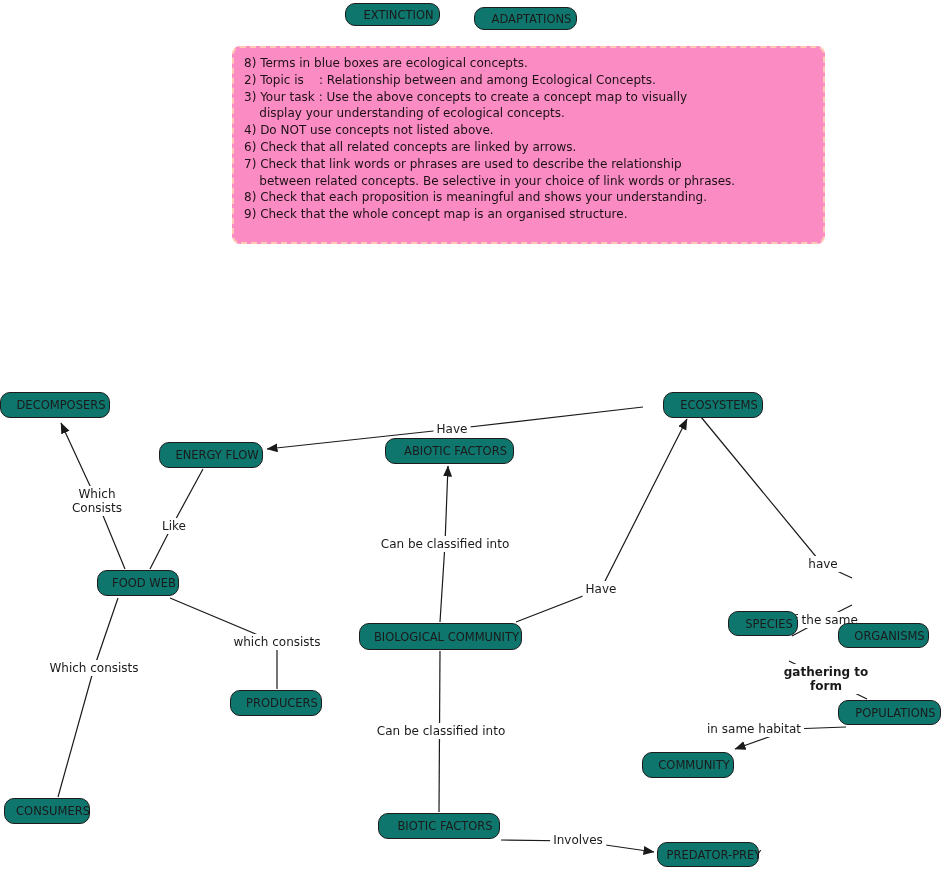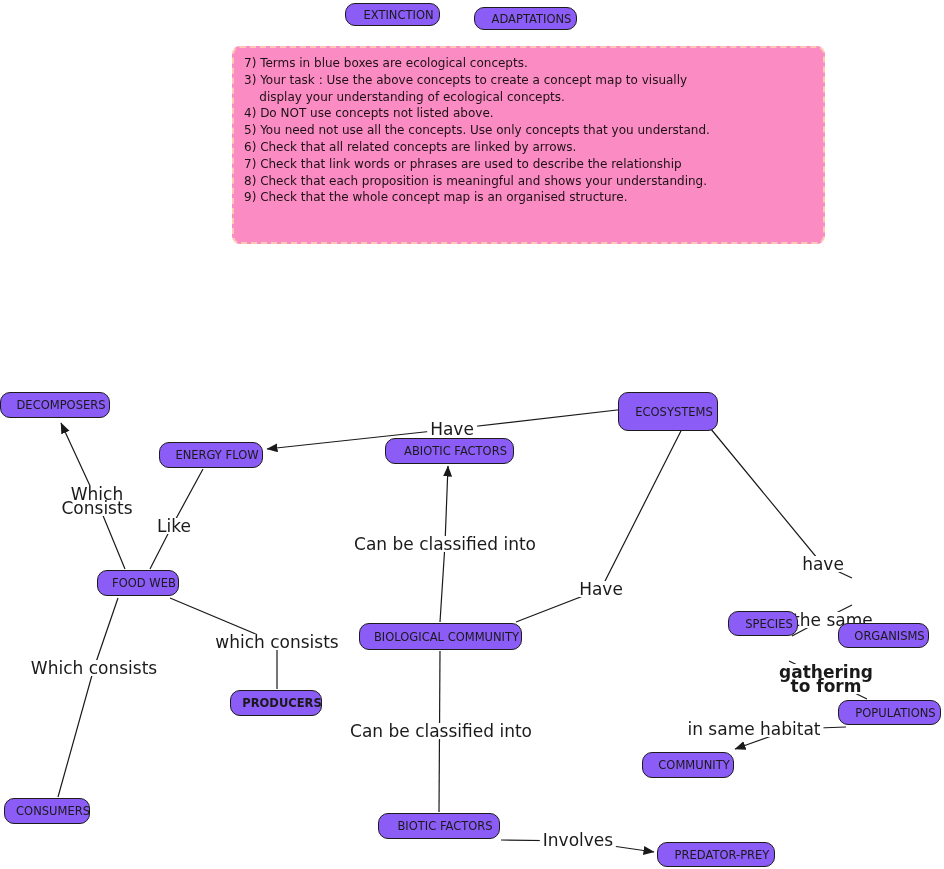--- a/index.html
+++ b/index.html
@@ -4,35 +4,35 @@
 <style>
   html,body{margin:0;padding:0;background:#ffffff;}
   body{font-family:"DejaVu Sans","Liberation Sans",sans-serif;}
   .canvas{position:relative;width:944px;height:869px;background:#ffffff;overflow:hidden;}
   .wires{position:absolute;left:0;top:0;width:944px;height:869px;}
 
   .node{
     position:absolute;
     box-sizing:border-box;
     display:flex;align-items:center;justify-content:center;
-    background:#8b5cf6;
+    background:#0f766e;
     border:1.4px solid #1c1c1c;
     border-radius:10px;
     font-size:11.5px;
     color:#1a1a1a;
     white-space:nowrap;
     z-index:3;
     padding-left:12px;
   }
   .link-label{
     position:absolute;
     transform:translate(-50%,-50%);
     background:#ffffff;
     padding:1px 3px;
-    font-size:17px;
+    font-size:12px;
     color:#1a1a1a;
     white-space:pre-line;
     text-align:center;
     line-height:14px;
     z-index:2;
   }
   .note{
     position:absolute;
     left:232px;top:46px;width:593px;height:198px;
     box-sizing:border-box;
@@ -78,38 +78,39 @@
   </svg>
 
   <div class="node" style="left:345px;top:3px;width:95px;height:23px;">
     <span>EXTINCTION</span>
   </div>
   <div class="node" style="left:474px;top:7px;width:103px;height:23px;">
     <span>ADAPTATIONS</span>
   </div>
 
   <div class="note">
-    <div class="note-line">7) Terms in blue boxes are ecological concepts.</div>
+    <div class="note-line">8) Terms in blue boxes are ecological concepts.</div>
+    <div class="note-line">2) Topic is    : Relationship between and among Ecological Concepts.</div>
     <div class="note-line">3) Your task : Use the above concepts to create a concept map to visually</div>
     <div class="note-line">    display your understanding of ecological concepts.</div>
     <div class="note-line">4) Do NOT use concepts not listed above.</div>
-    <div class="note-line">5) You need not use all the concepts. Use only concepts that you understand.</div>
     <div class="note-line">6) Check that all related concepts are linked by arrows.</div>
     <div class="note-line">7) Check that link words or phrases are used to describe the relationship</div>
+    <div class="note-line">    between related concepts. Be selective in your choice of link words or phrases.</div>
     <div class="note-line">8) Check that each proposition is meaningful and shows your understanding.</div>
     <div class="note-line">9) Check that the whole concept map is an organised structure.</div>
   </div>
 
   <div class="node" style="left:0px;top:392px;width:110px;height:26px;">
     <span>DECOMPOSERS</span>
   </div>
   <div class="node" style="left:159px;top:442px;width:104px;height:26px;">
     <span>ENERGY FLOW</span>
   </div>
-  <div class="node" style="left:618px;top:392px;width:100px;height:39px;">
+  <div class="node" style="left:663px;top:392px;width:100px;height:26px;">
     <span>ECOSYSTEMS</span>
   </div>
   <div class="node" style="left:385px;top:438px;width:129px;height:26px;">
     <span>ABIOTIC FACTORS</span>
   </div>
   <div class="node" style="left:97px;top:570px;width:82px;height:26px;">
     <span>FOOD WEB</span>
   </div>
   <div class="node" style="left:359px;top:623px;width:163px;height:27px;">
     <span>BIOLOGICAL COMMUNITY</span>
@@ -119,30 +120,30 @@
   </div>
   <div class="node" style="left:728px;top:611px;width:70px;height:25px;">
     <span>SPECIES</span>
   </div>
   <div class="node" style="left:838px;top:700px;width:103px;height:25px;">
     <span>POPULATIONS</span>
   </div>
   <div class="node" style="left:642px;top:752px;width:92px;height:26px;">
     <span>COMMUNITY</span>
   </div>
-  <div class="node" style="left:230px;top:690px;width:92px;height:26px;font-weight:bold;">
+  <div class="node" style="left:230px;top:690px;width:92px;height:26px;">
     <span>PRODUCERS</span>
   </div>
   <div class="node" style="left:4px;top:798px;width:86px;height:26px;">
     <span>CONSUMERS</span>
   </div>
   <div class="node" style="left:378px;top:813px;width:122px;height:26px;">
     <span>BIOTIC FACTORS</span>
   </div>
-  <div class="node" style="left:657px;top:842px;width:118px;height:25px;">
+  <div class="node" style="left:657px;top:842px;width:102px;height:25px;">
     <span>PREDATOR-PREY</span>
   </div>
 
   <div class="link-label" style="left:97px;top:501px;">Which
 Consists</div>
   <div class="link-label" style="left:174px;top:526px;">Like</div>
   <div class="link-label" style="left:452px;top:429px;">Have</div>
   <div class="link-label" style="left:445px;top:544px;">Can be classified into</div>
   <div class="link-label" style="left:601px;top:589px;">Have</div>
   <div class="link-label" style="left:823px;top:564px;">have</div>

